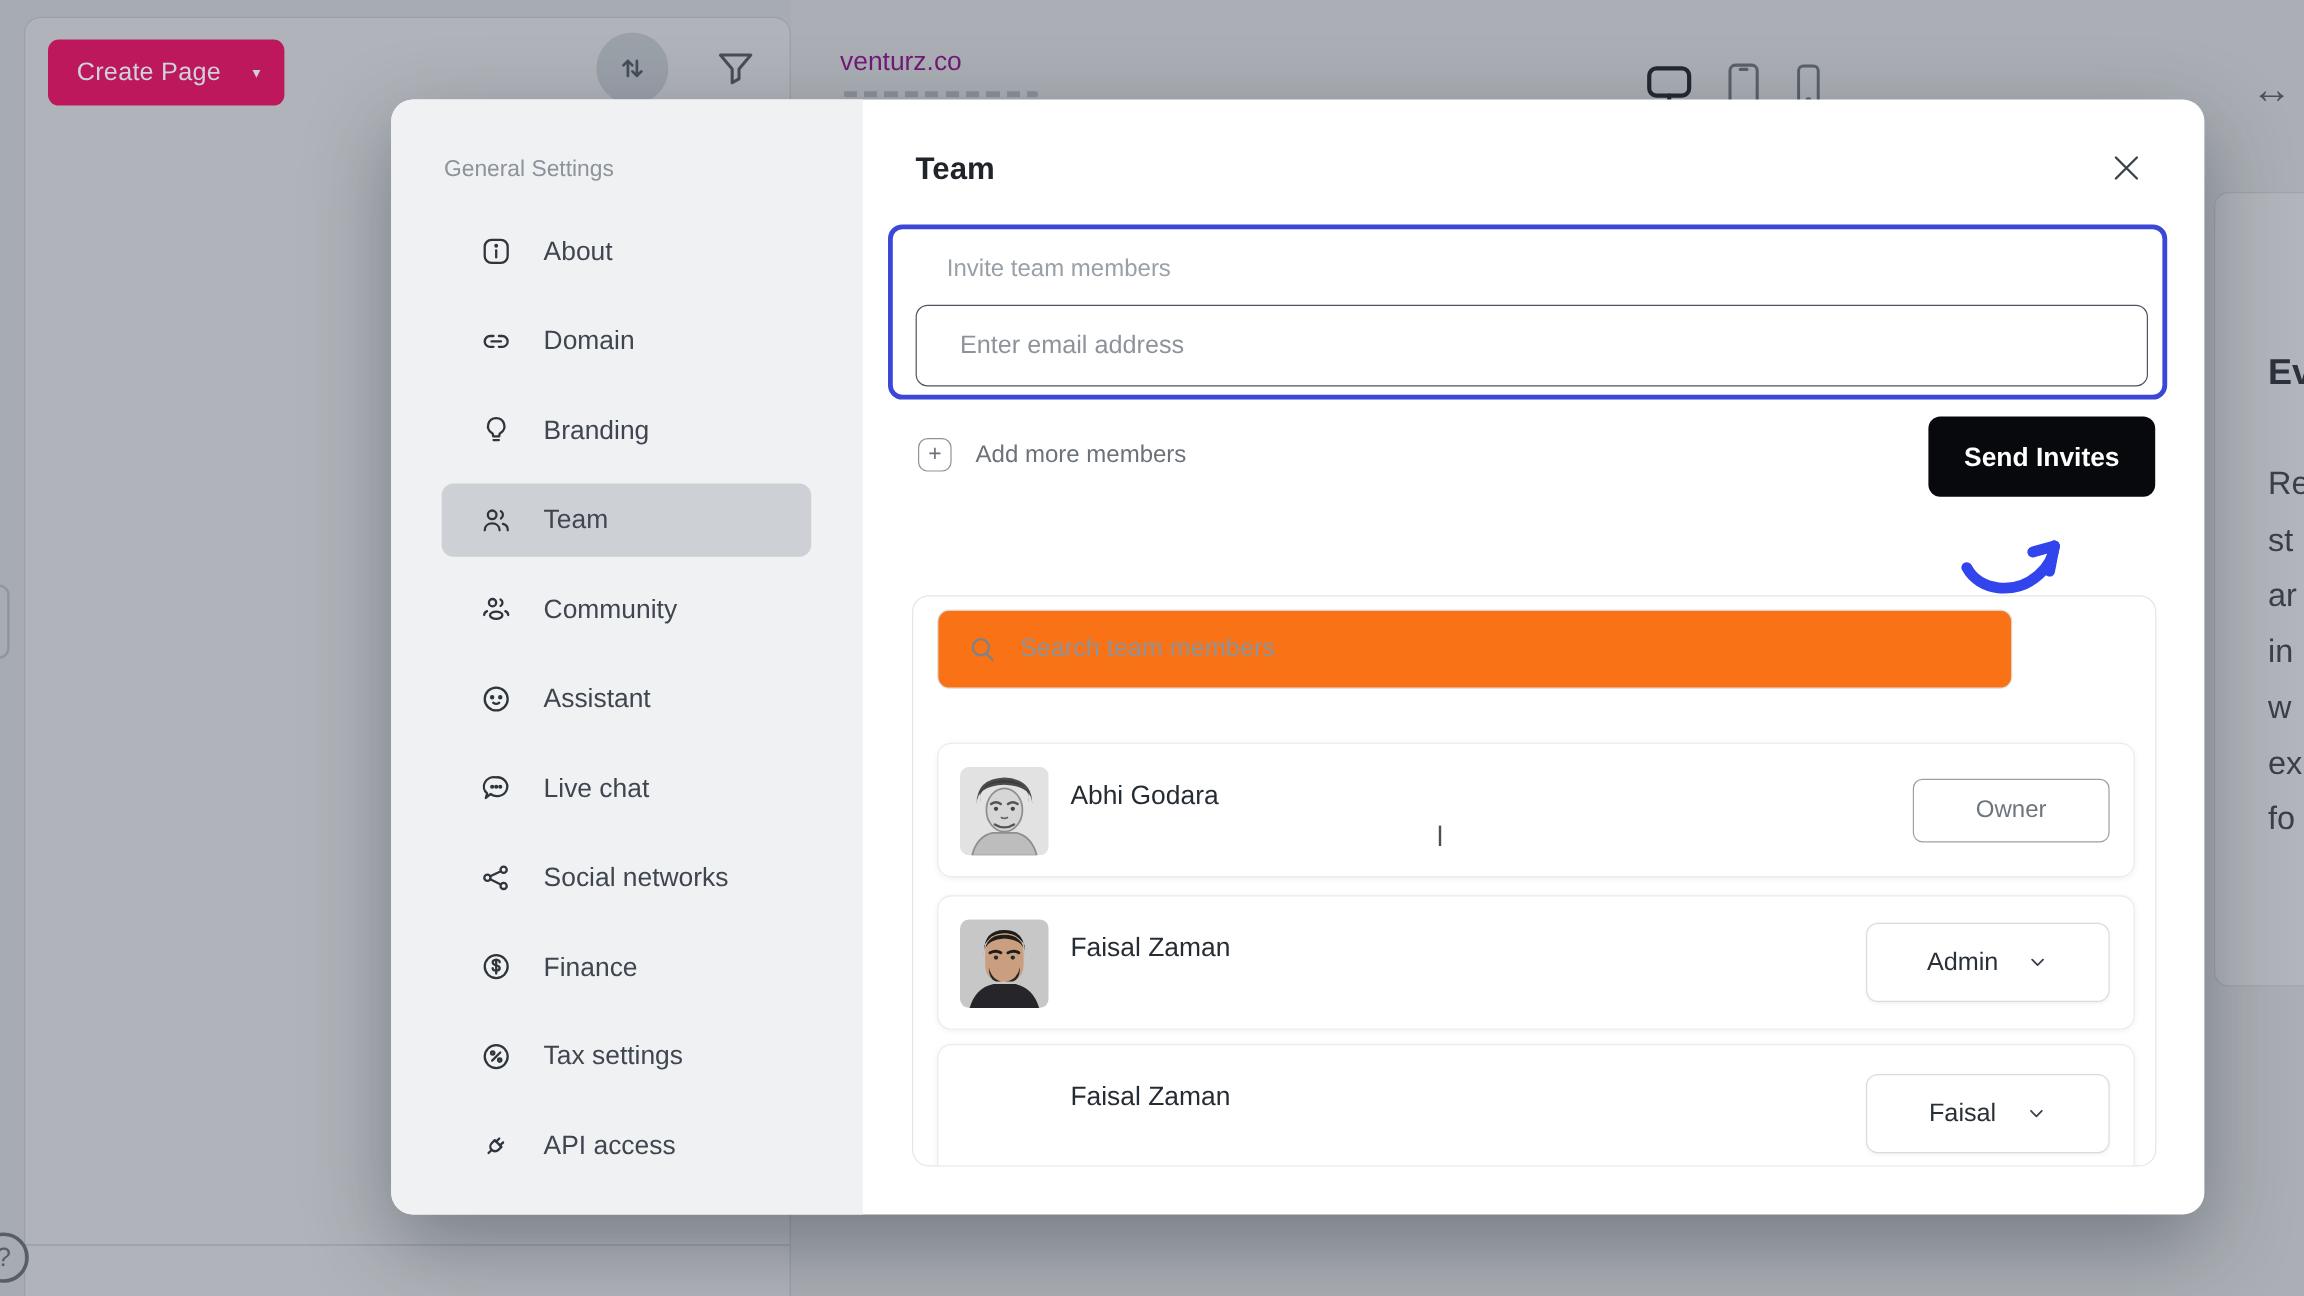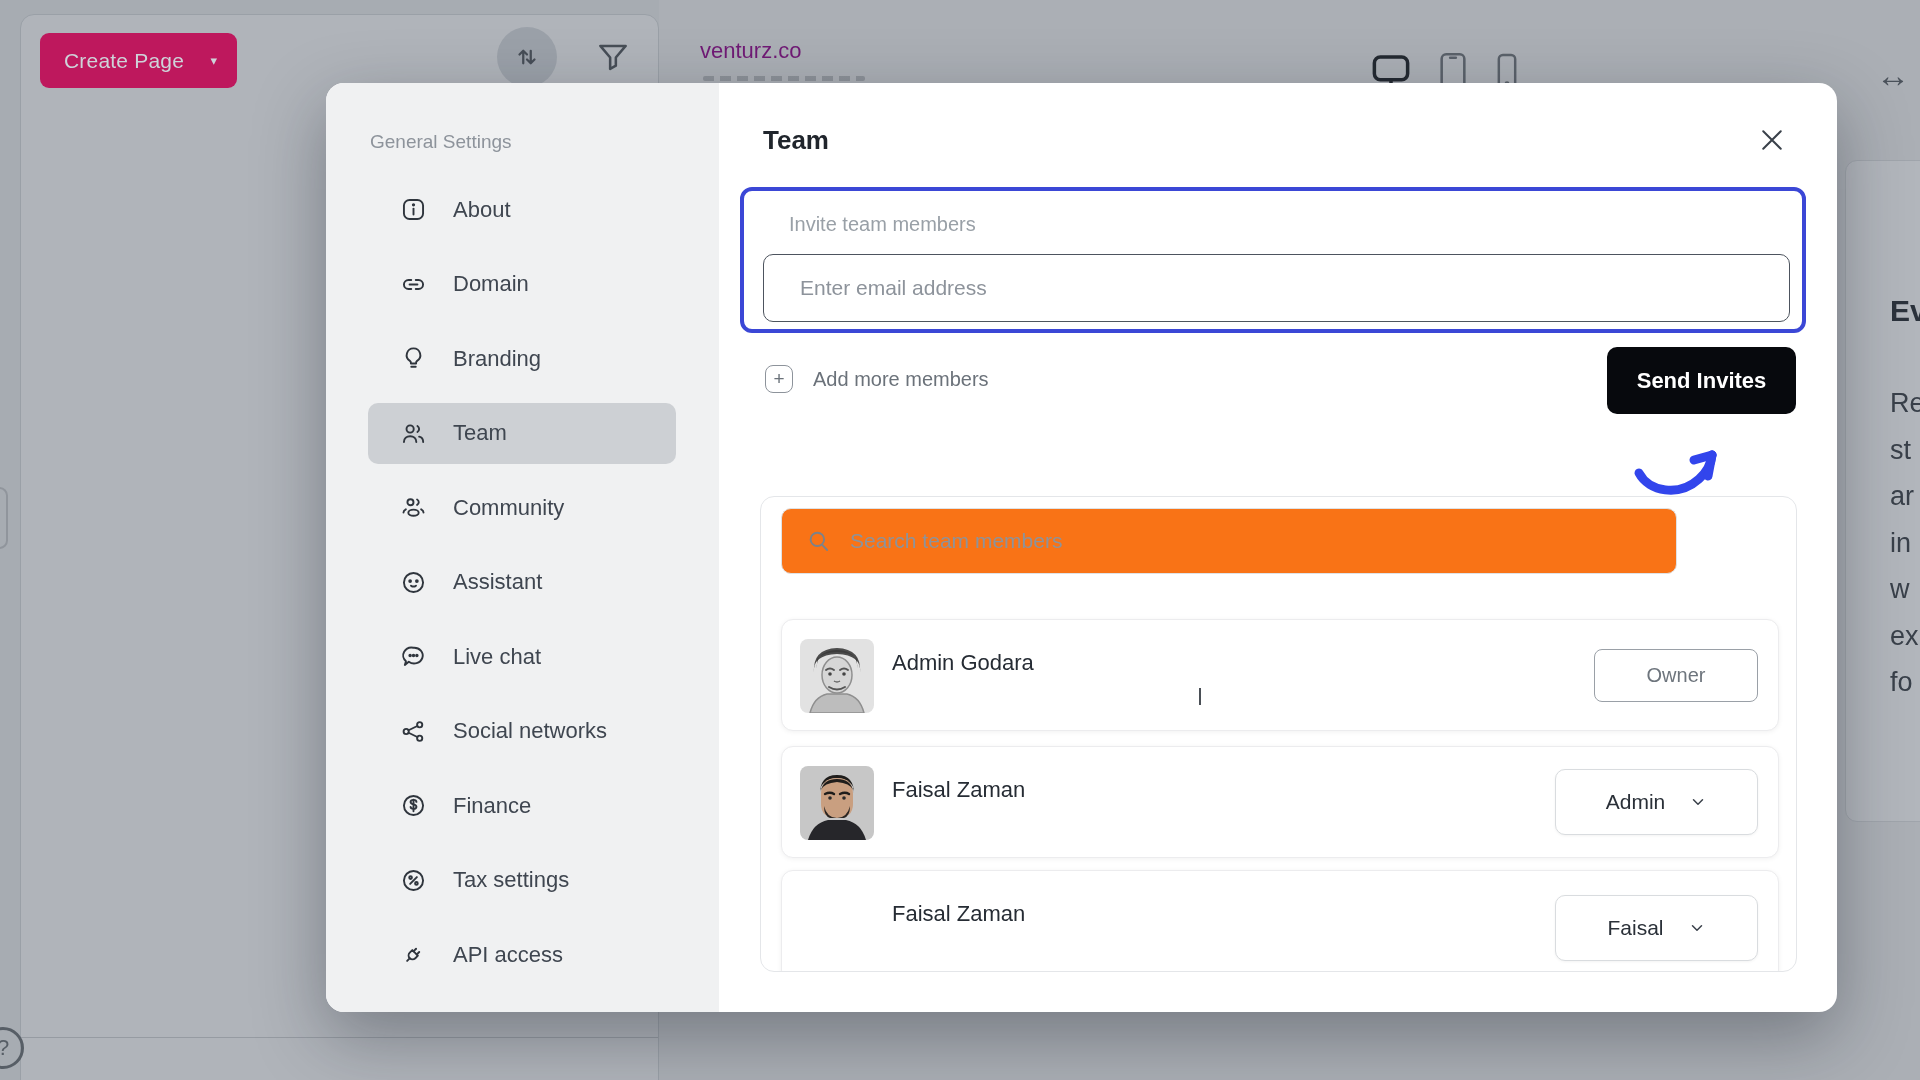--- a/index.html
+++ b/index.html
@@ -323,21 +323,21 @@
               <path d="M17 30 Q15 12 37 11 Q59 12 57 30 L57 20 Q50 13 37 13 Q24 13 17 20 Z" fill="#3c3c3c"></path>
               <ellipse cx="37" cy="36" rx="15" ry="18" fill="#d6d6d6" stroke="#8f8f8f" stroke-width="1.5"></ellipse>
               <path d="M26 31 q4 -3 8 0 M40 31 q4 -3 8 0" stroke="#555" stroke-width="2" fill="none" stroke-linecap="round"></path>
               <circle cx="30" cy="35" r="1.8" fill="#444"></circle>
                 <circle cx="44" cy="35" r="1.8" fill="#444"></circle>
               <path d="M34 42 q3 2 6 0" stroke="#666" stroke-width="1.5" fill="none"></path>
               <path d="M29 48 q8 5 16 0" stroke="#555" stroke-width="2" fill="none" stroke-linecap="round"></path>
               <path d="M10 74 Q14 58 27 55 L47 55 Q60 58 64 74 Z" fill="#bdbdbd" stroke="#8f8f8f" stroke-width="1.5"></path>
             </svg>
           </div>
-          <div class="member-name">Admin Godara</div>
+          <div class="member-name">Abhi Godara</div>
           <div class="cursor-mark"></div>
           <div class="role-badge">Owner</div>
         </div>
 
         <div class="member-card m2">
           <div class="avatar">
             <svg viewBox="0 0 74 74" width="74" height="74">
               <rect width="74" height="74" fill="#c7c7c7"></rect>
               <path d="M20 30 Q19 9 37 9 Q55 9 54 30 L54 22 Q48 12 37 12 Q26 12 20 22 Z" fill="#1f1d1b"></path>
               <path d="M21 28 Q21 12 37 12 Q53 12 53 28 L53 38 Q53 52 37 52 Q21 52 21 38 Z" fill="#c99f80"></path>

